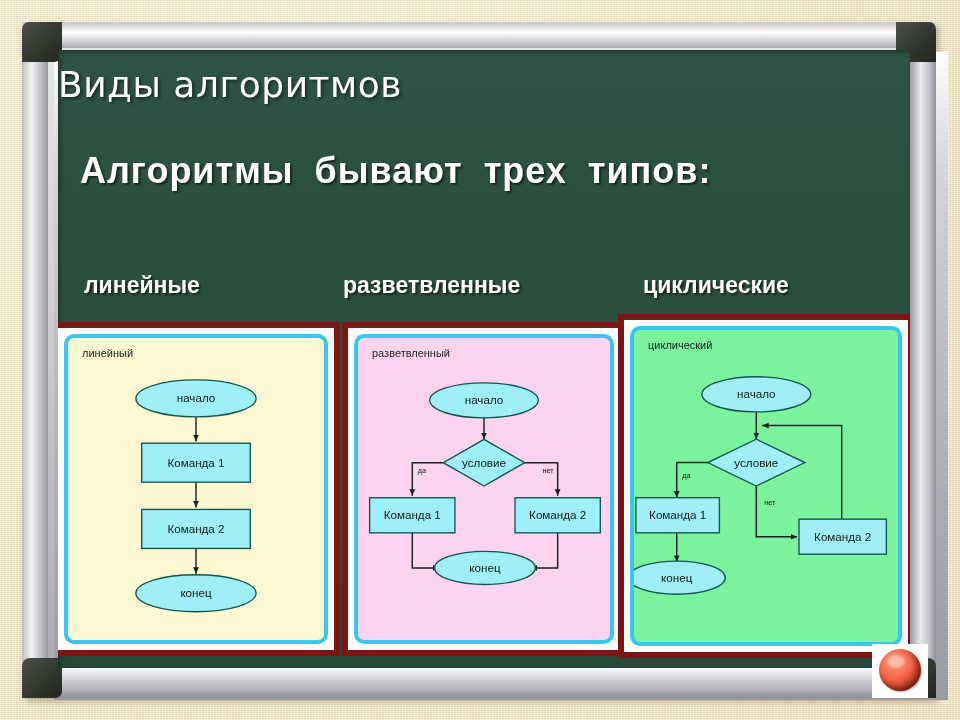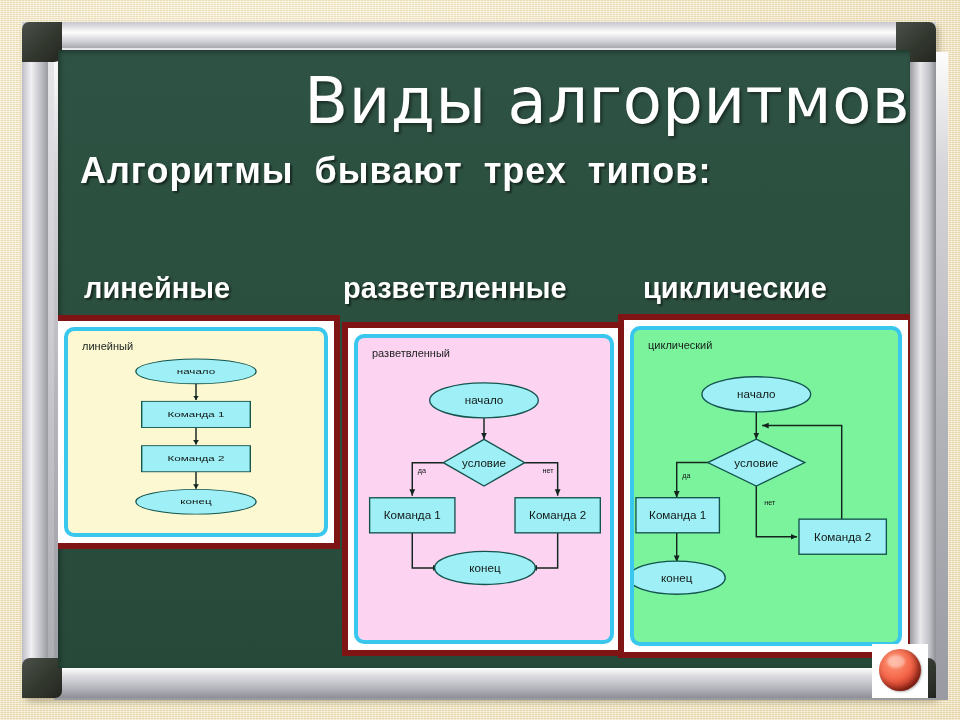--- a/index.html
+++ b/index.html
@@ -51,58 +51,58 @@
   
   #chalkboard{
     position:absolute;left:58px;top:50px;width:852px;height:618px;
     background:linear-gradient(180deg,#2e5244 0%,#2c503f 30%,#2a4d3d 70%,#27493a 100%);
     box-shadow:inset 2px 2px 5px rgba(0,0,0,0.35);
     overflow:hidden;
   }
 
   
   #title{
-    position:absolute;left:0;right:0;top:14px;text-align:right;
+    position:absolute;left:0;right:0;top:14px;text-align:left;
     color:#ffffff;
     font-family:"DejaVu Sans", sans-serif;
-    font-size:64px;font-weight:400;letter-spacing:0.5px;
+    font-size:36px;font-weight:400;letter-spacing:0.5px;
     text-shadow:2px 2px 3px rgba(0,0,0,0.45);
   }
   #subtitle{
     position:absolute;left:22px;top:100px;
     color:#ffffff;
     font-family:"Liberation Sans", sans-serif;
     font-size:36px;font-weight:bold;letter-spacing:1px;
     word-spacing:10px;
     text-shadow:2px 2px 2px rgba(0,0,0,0.5);
   }
 
   #type-labels{
     position:absolute;left:0;top:222px;width:852px;height:40px;
   }
   .type-label{
     position:absolute;top:0;
-    color:#ffffff;font-weight:bold;font-size:29px;
+    color:#ffffff;font-weight:bold;font-size:23px;
     font-family:"Liberation Sans", sans-serif;
     text-shadow:2px 2px 2px rgba(0,0,0,0.5);
     white-space:nowrap;
   }
   #type-label-0{left:26px;}
   #type-label-1{left:285px;}
   #type-label-2{left:585px;}
 
   
   .panel{
     position:absolute;
     background:#ffffff;
     border:6px solid #7e1414;
     box-sizing:border-box;
     padding:5px;
   }
-  #panel-0{left:-6px;top:265px;width:288px;height:234px;}
+  #panel-0{left:-6px;top:272px;width:288px;height:334px;}
   #panel-1{left:284px;top:272px;width:284px;height:334px;}
   #panel-2{left:560px;top:264px;width:296px;height:344px;padding-left:44px;}
 
   .panel-inner{
     position:absolute;inset:6px;
     box-sizing:border-box;
     border:4px solid #39c7ee;
     border-radius:10px;
   }
   #panel-inner-0{background:#fbf8d2;}

